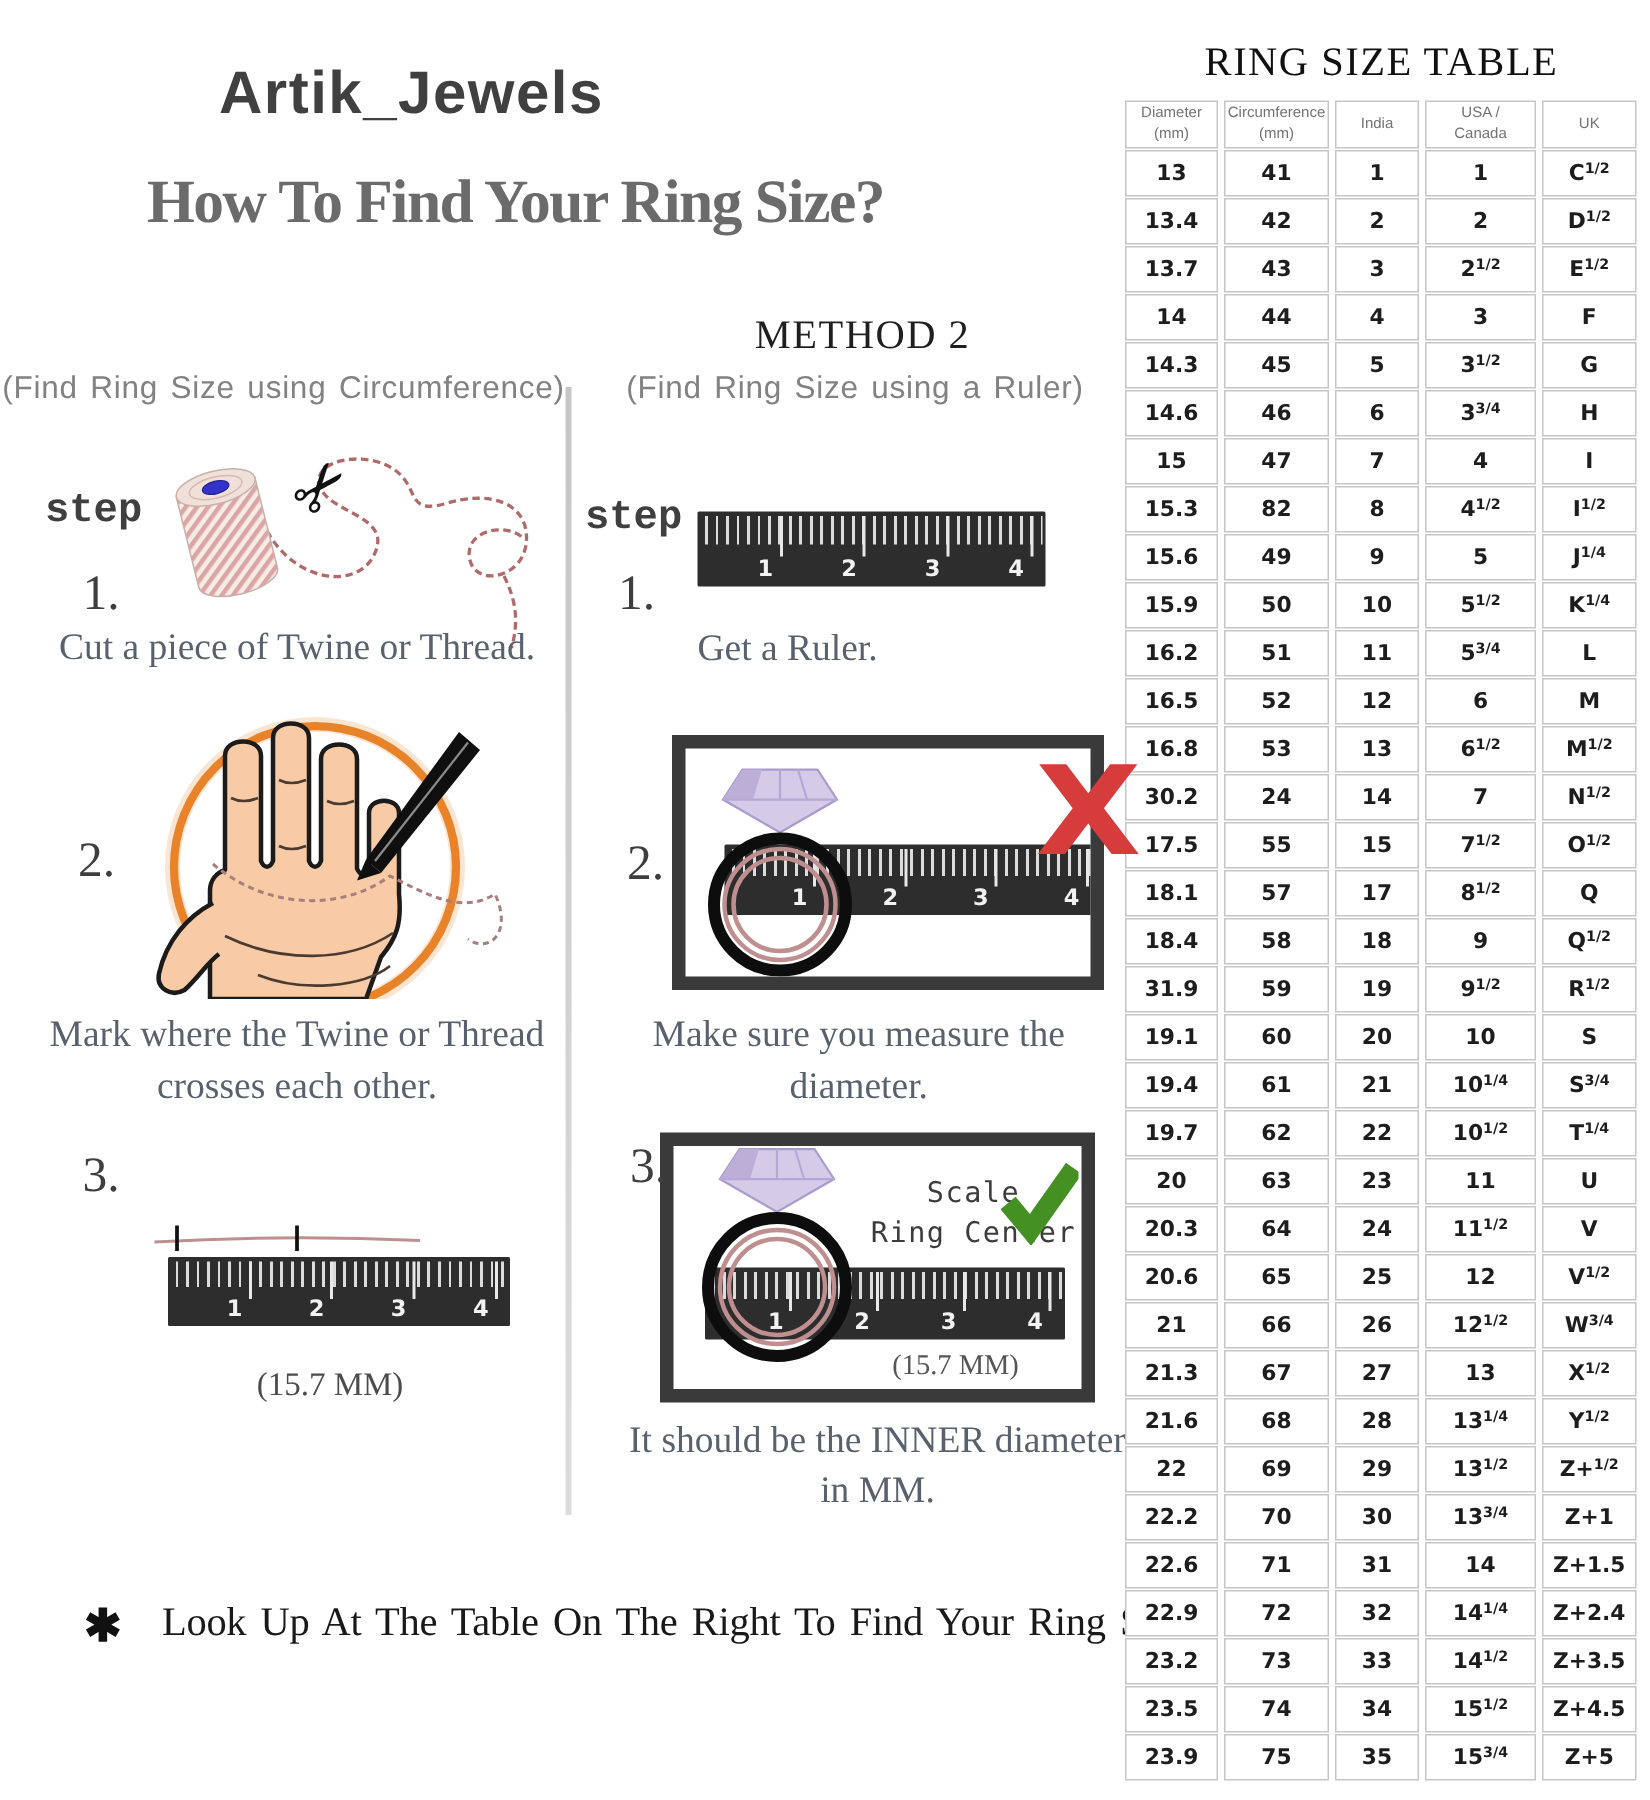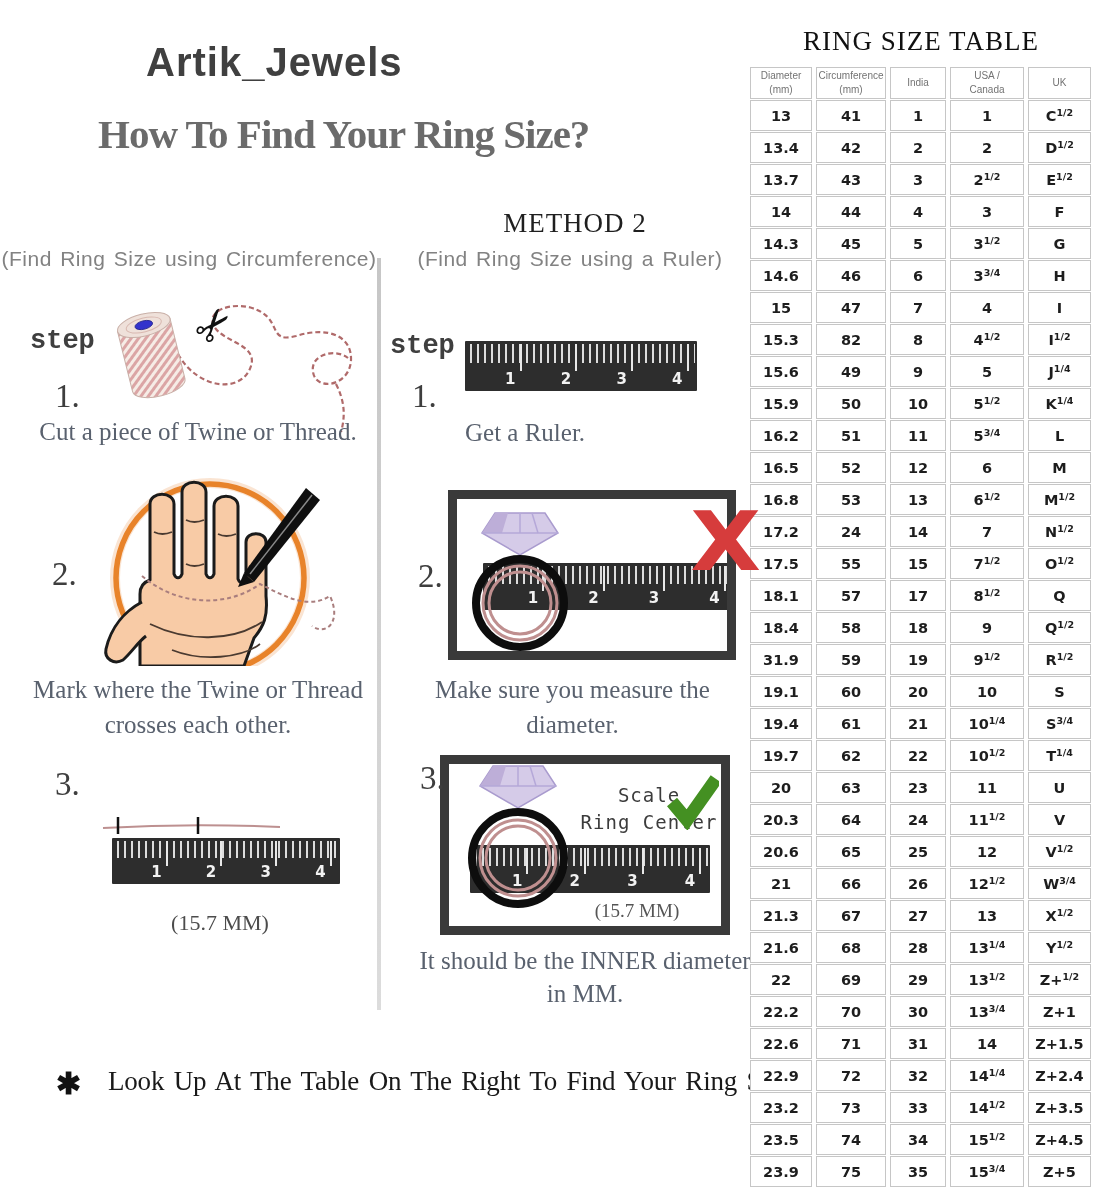--- a/index.html
+++ b/index.html
@@ -339,21 +339,21 @@
           <td>M</td>
         </tr>
         <tr>
           <td>16.8</td>
           <td>53</td>
           <td>13</td>
           <td>6<sup>1/2</sup></td>
           <td>M<sup>1/2</sup></td>
         </tr>
         <tr>
-          <td>17.2</td>
+          <td>30.2</td>
           <td>24</td>
           <td>14</td>
           <td>7</td>
           <td>N<sup>1/2</sup></td>
         </tr>
         <tr>
           <td>17.5</td>
           <td>55</td>
           <td>15</td>
           <td>7<sup>1/2</sup></td>

